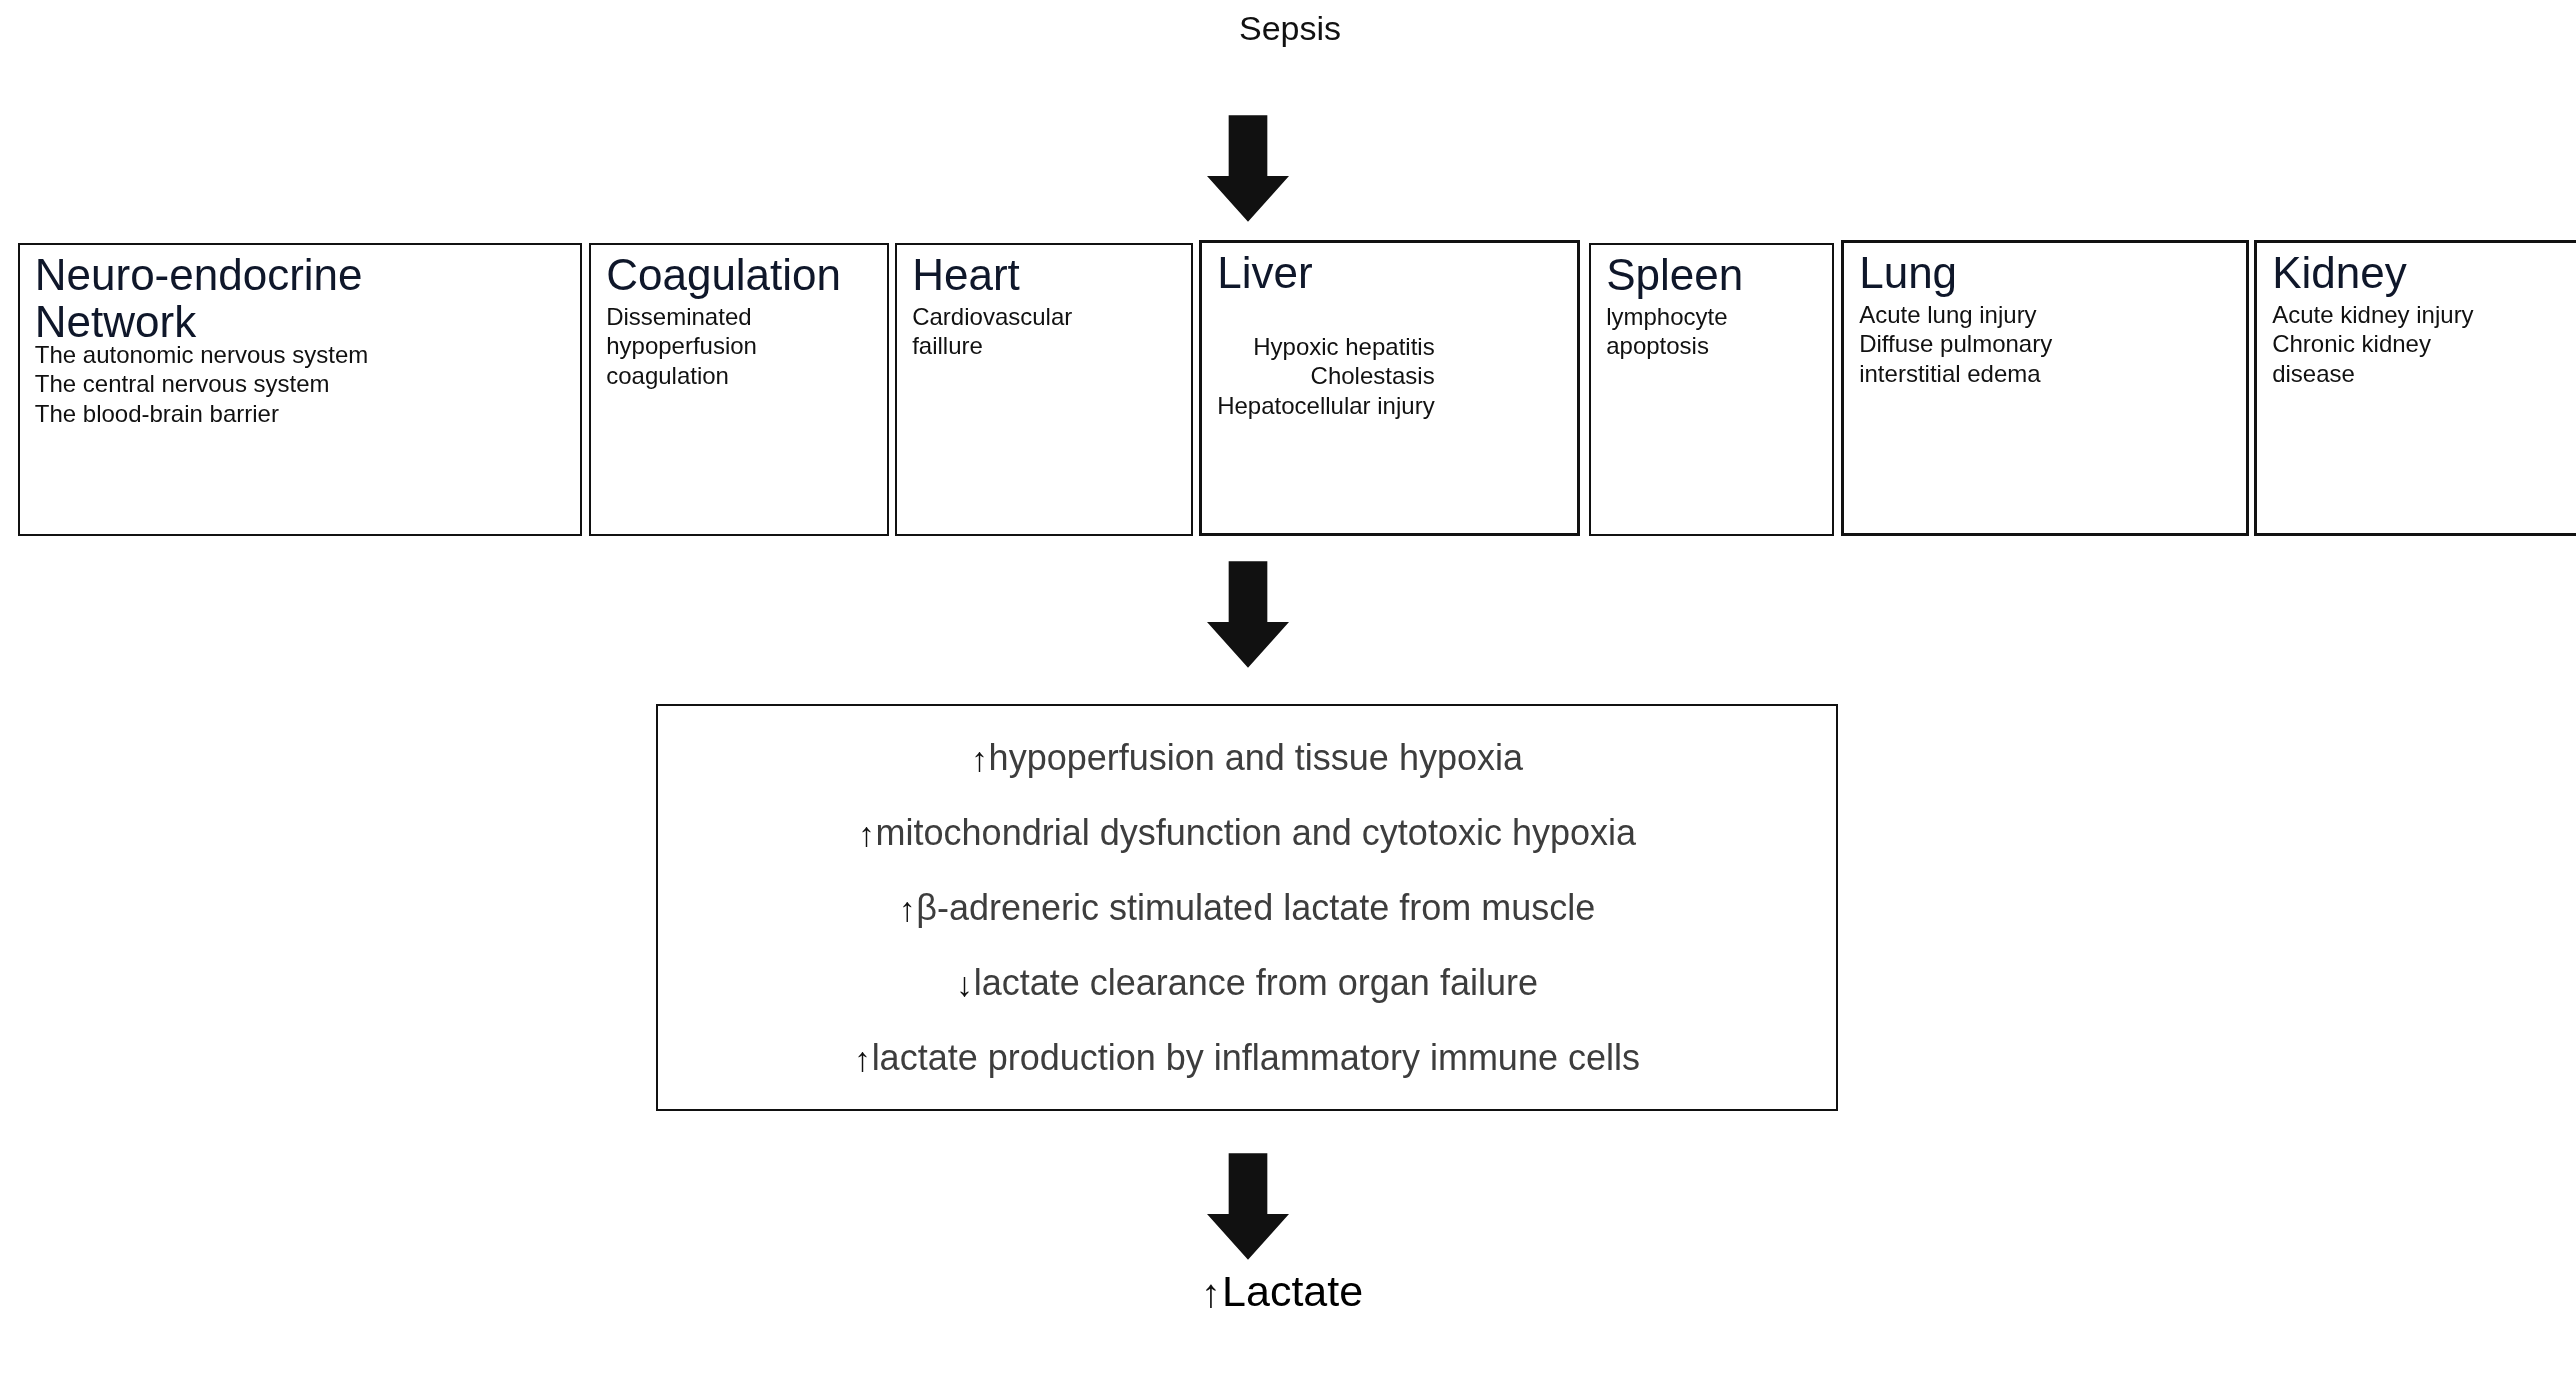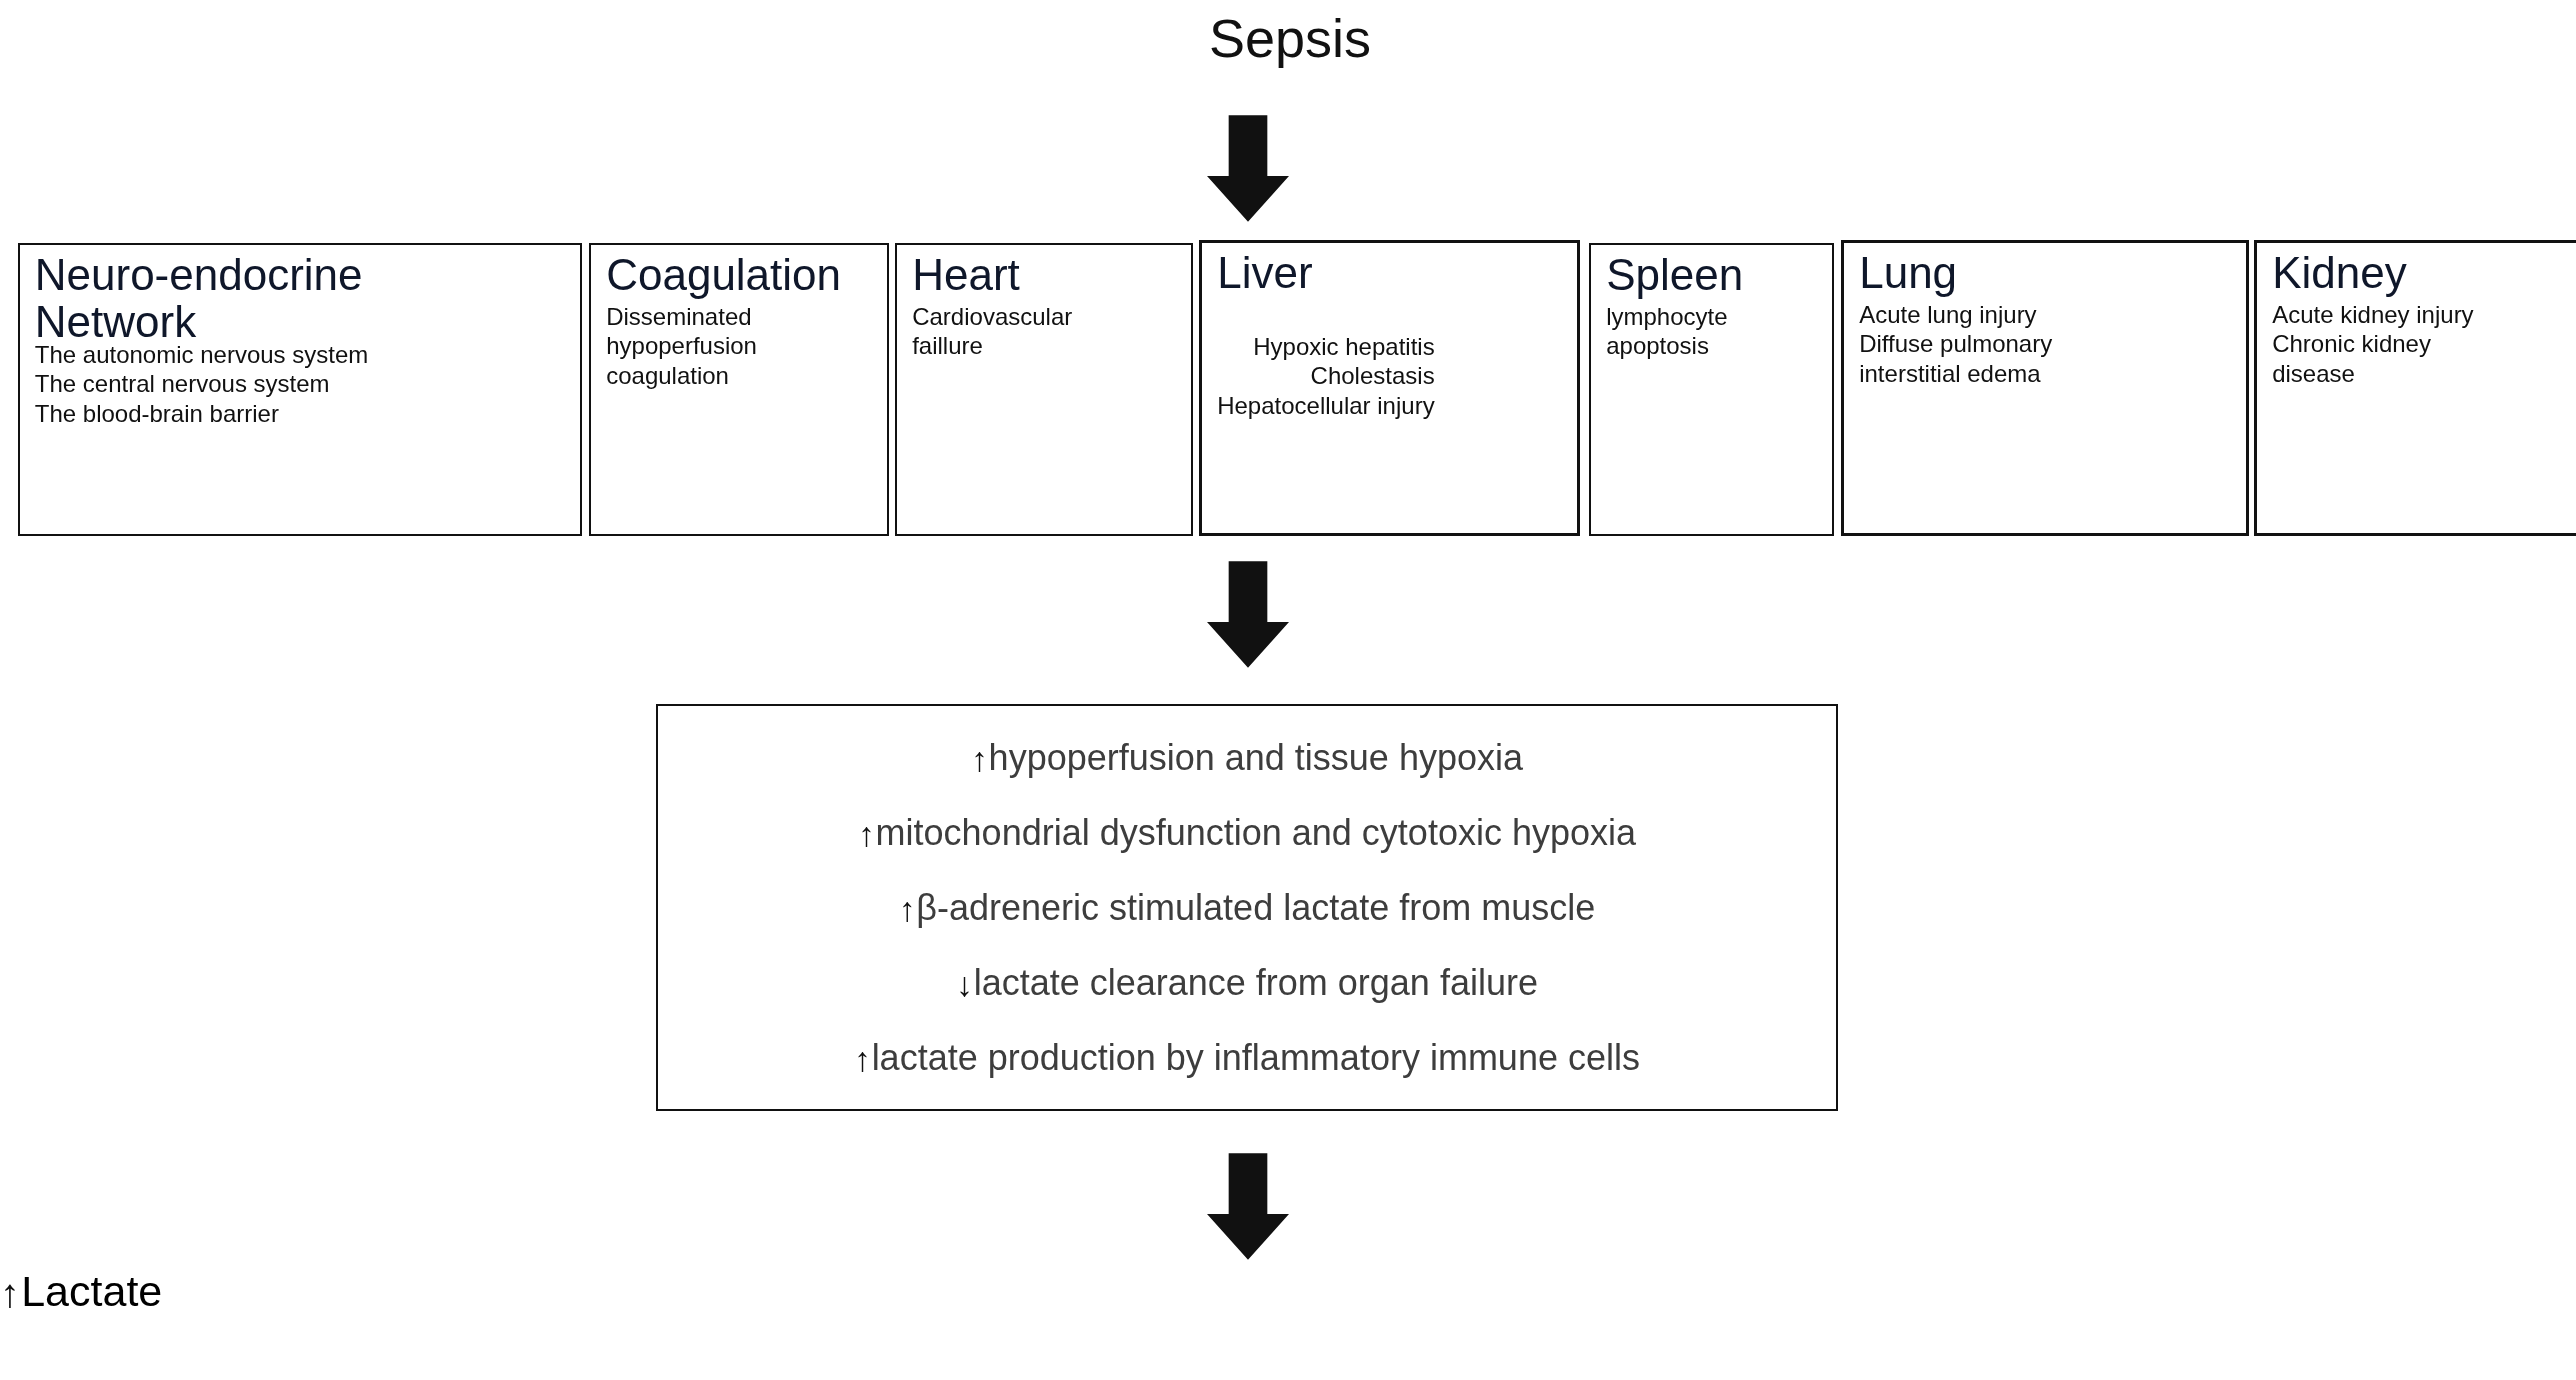--- a/index.html
+++ b/index.html
@@ -16,21 +16,21 @@
   }
 
   .stage { position: absolute; inset: 0; }
 
   
   #title {
     position: absolute;
     left: 4px; right: 0;
     top: 10.5px;
     text-align: center;
-    font-size: 54px;
+    font-size: 34px;
     line-height: 1.0;
     color: #111111;
     letter-spacing: 0px;
     white-space: nowrap;
   }
 
   
   .block-arrow { position: absolute; }
   .block-arrow svg { display: block; }
 
@@ -100,21 +100,21 @@
     margin-right: 0.6px;
     position: relative;
     top: 1.2px;
   }
 
   
   #outcome {
     position: absolute;
     left: 0; right: 12px;
     top: 1270px;
-    text-align: left;
+    text-align: center;
     font-size: 43px;
     line-height: 1.0;
     color: #000000;
     white-space: nowrap;
   }
   #outcome .mech-arrow {
     font-size: 40px;
     top: 0.6px;
     margin-right: 1.2px;
   }

